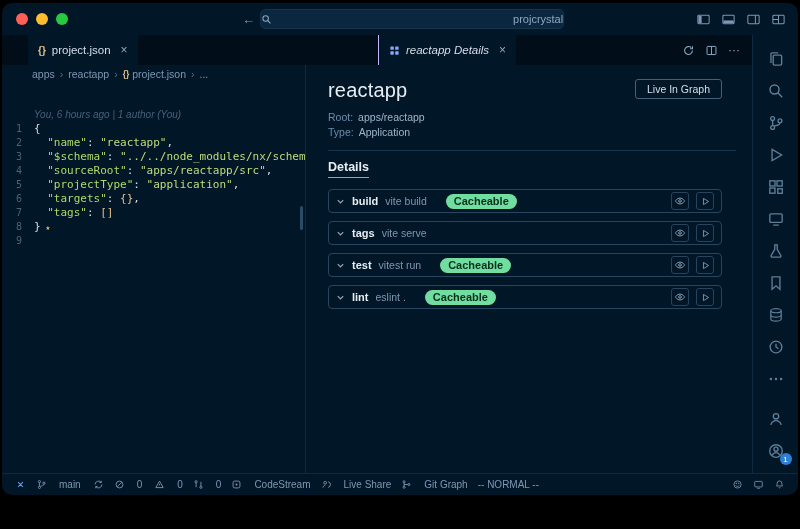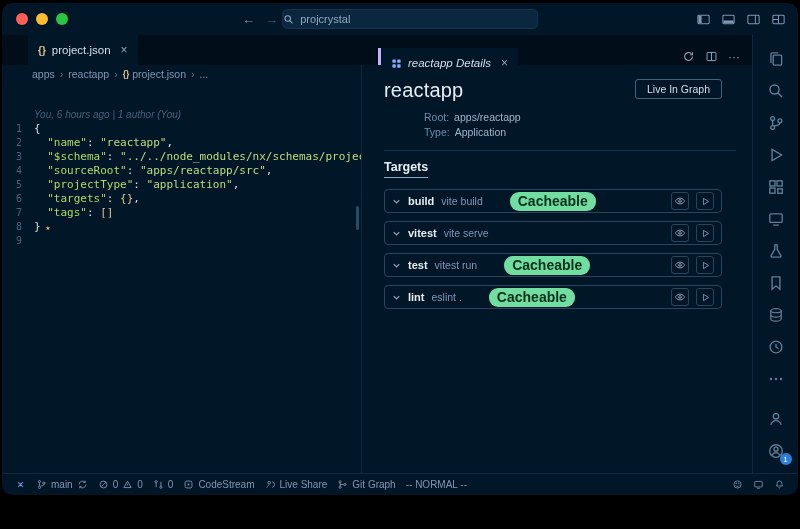--- a/index.html
+++ b/index.html
@@ -10,44 +10,44 @@
     display:flex; flex-direction:column; box-shadow:0 10px 30px rgba(0,0,0,.9); }
 
   
   .titlebar { height:32px; flex:none; position:relative; display:flex; align-items:center; }
   .traffic { display:flex; gap:8px; padding-left:14px; }
   .tl { width:12px; height:12px; border-radius:50%; }
   .tl.red{background:#ff5f57}.tl.yellow{background:#febc2e}.tl.green{background:#28c840}
   .nav-arrows { position:absolute; left:240px; display:flex; gap:10px; color:#7e97b3; font-size:13px; }
   .nav-arrows .fwd { color:#44607a; }
   .cmd-center { position:absolute; left:50%; top:6px; transform:translateX(-46%);
-    width:256px; height:20px; background:#0b2740; border:1px solid #143450; border-radius:5px;
-    display:flex; align-items:center; justify-content:flex-start; gap:6px;
+    width:304px; height:20px; background:#0b2740; border:1px solid #143450; border-radius:5px;
+    display:flex; align-items:center; justify-content:space-between; gap:6px;
     color:#8fa8bf; font-size:11px; }
   .tb-actions { position:absolute; right:12px; display:flex; gap:10px; color:#7e97b3; }
 
   
   .main-row { flex:1; display:flex; min-height:0; }
   .content { flex:1; display:flex; flex-direction:column; min-width:0; }
 
   
   .tabs-row { height:30px; flex:none; display:flex; background:#010e1a; }
   .tab-group-left { width:376px; flex:none; display:flex; padding-left:26px; }
-  .tab-group-right { flex:1; display:flex; border-left:3px solid #c4b5fd; min-width:0;margin-top:13px; }
+  .tab-group-right { flex:1; display:flex; border-left:1px solid #c4b5fd; min-width:0; }
   .tab { display:flex; align-items:center; gap:6px; padding:0 10px; background:var(--bg,#011627);
     font-size:11.5px; color:#d6deeb; height:30px; }
   .tab .file-icon { color:#e2c08d; font-weight:700; font-size:10px; }
   .tab .close { color:#8da9c0; font-size:12px; margin-left:4px; }
   .tab .preview-label { font-style:italic; }
   .tab-actions { margin-left:auto; display:flex; align-items:center; gap:10px;
     padding-right:12px; color:#8da9c0; font-size:12px; }
 
   
   .editors { flex:1; display:flex; min-height:0; }
-  .editor-left { width:360px; flex:none; border-right:1px solid #0e2a40;
+  .editor-left { width:304px; flex:none; border-right:1px solid #0e2a40;
     display:flex; flex-direction:column; position:relative; overflow:hidden; }
   .breadcrumbs { height:18px; flex:none; display:flex; align-items:center; gap:5px;
     padding-left:30px; font-size:10.5px; color:#7e97b3; }
   .crumb { display:flex; align-items:center; gap:3px; }
   .crumb-icon { color:#e2c08d; font-weight:700; font-size:8.5px; }
   .crumb-sep { color:#51708c; }
   .breadcrumbs .crumb-sep:last-child { display:none; }
 
   .code-area { flex:1; position:relative; overflow:hidden; padding-top:1px;
     font-family:"DejaVu Sans Mono","Liberation Mono",monospace; font-size:11px;margin-top:23px; }
@@ -70,51 +70,51 @@
   .vscroll { position:absolute; right:2px; top:100px; width:3px; height:24px;
     background:#2b4a63; border-radius:2px; }
 
   
   .editor-right { flex:1; min-width:0; overflow:hidden; padding:14px 16px 0 22px;
     display:flex; flex-direction:column; }
   .details-header { display:flex; justify-content:space-between; align-items:flex-start; }
   .details-title { font-size:20px; font-weight:500; color:#e6edf3; letter-spacing:.2px; }
   .graph-btn { font-size:10.5px; color:#d6deeb; background:transparent;
     border:1px solid #41617d; border-radius:3px; padding:3px 11px; margin-right:14px; }
-  .meta { margin-top:8px; font-size:10.5px; line-height:15px;margin-left:40px; }
+  .meta { margin-top:8px; font-size:10.5px; line-height:15px; }
   .meta .lbl { color:#6e8cab; }
   .meta .val { color:#9fb6ca; margin-left:5px; }
   .details-divider { border:none; border-top:1px solid #16344d; margin:10px 0 9px; }
   .targets-heading { display:inline-block; align-self:flex-start; font-size:12.5px; font-weight:700;
     color:#e6edf3; border-bottom:1px solid #8ba5bd; padding-bottom:3px; margin-bottom:11px; }
   .target-row { display:flex; align-items:center; gap:7px; height:24px;
     border:1px solid #28455e; border-radius:4px; padding:0 7px; margin-bottom:8px; margin-right:14px; }
   .t-name { font-size:11px; font-weight:700; color:#e6edf3; }
   .t-cmd { font-size:10.5px; color:#7e97b3; }
   .t-badge { background:var(--badge_bg,#72dda0); color:var(--badge_text,#07301c);
-    font-size:14px; font-weight:700; padding:1.5px 8px; border-radius:9px; margin-left:20px; }
+    font-size:11px; font-weight:700; padding:1.5px 8px; border-radius:9px; margin-left:12px; }
   .t-spacer { flex:1; }
   .t-btn { width:18px; height:18px; flex:none; border:1px solid #28455e; border-radius:3px;
     display:flex; align-items:center; justify-content:center; color:#8da9c0; }
   .chev { color:#8da9c0; flex:none; }
 
   
   .activitybar { width:46px; flex:none; border-left:1px solid #0e2a40;
     display:flex; flex-direction:column; align-items:center; padding:8px 0 6px; }
   .ab-icon { height:32px; width:46px; display:flex; align-items:center; justify-content:center;
     color:#5f7e97; position:relative; }
   .ab-bottom { margin-top:auto; display:flex; flex-direction:column; }
   .ab-badge { position:absolute; right:7px; bottom:2px; min-width:12px; height:12px;
     background:#2f7fd6; color:#fff; font-size:8px; border-radius:7px;
     display:flex; align-items:center; justify-content:center; padding:0 2px; }
 
   
   .statusbar { height:22px; flex:none; display:flex; align-items:center;
     font-size:10px; color:#7e97b3; padding:0 8px; border-top:1px solid #0e2a40; }
-  .sb-item { display:flex; align-items:center; gap:4px; padding:0 5px; height:100%; }
+  .sb-item { display:flex; align-items:center; gap:12px; padding:0 5px; height:100%; }
   .sb-item.remote { color:#6f9fe8; }
   .sb-spacer { flex:1; }
   svg { display:block; }
 </style>
 </head>
 <body>
 
 <div class="window">
 
   <div class="titlebar">
@@ -240,21 +240,21 @@
         <div class="editor-right">
           <div class="details-header">
             <div class="details-title">reactapp</div>
             <button class="graph-btn">Live In Graph</button>
           </div>
           <div class="meta">
             <div><span class="lbl">Root:</span><span class="val">apps/reactapp</span></div>
             <div><span class="lbl">Type:</span><span class="val">Application</span></div>
           </div>
           <hr class="details-divider">
-          <div class="targets-heading">Targets</div>
+          <div class="targets-heading">Details</div>
           <div>
 
               <div class="target-row">
                 <svg class="chev" width="9" height="9" viewBox="0 0 10 10" stroke="currentColor" fill="none" stroke-width="1.4">
                   <polyline points="2,3.5 5,6.5 8,3.5"></polyline>
                 </svg>
                 <span class="t-name">build</span>
                 <span class="t-cmd">vite build</span>
                 <span class="t-badge">Cacheable</span>
                 <span class="t-spacer"></span>
@@ -268,21 +268,21 @@
                   <svg width="11" height="11" viewBox="0 0 16 16" stroke="currentColor" fill="none" stroke-width="1.2">
                     <path d="M5 3.5l7.5 4.5L5 12.5z"></path>
                   </svg>
                 </span>
               </div>
 
               <div class="target-row">
                 <svg class="chev" width="9" height="9" viewBox="0 0 10 10" stroke="currentColor" fill="none" stroke-width="1.4">
                   <polyline points="2,3.5 5,6.5 8,3.5"></polyline>
                 </svg>
-                <span class="t-name">vitest</span>
+                <span class="t-name">tags</span>
                 <span class="t-cmd">vite serve</span>
 
                 <span class="t-spacer"></span>
                 <span class="t-btn">
                   <svg width="12" height="12" viewBox="0 0 16 16" stroke="currentColor" fill="none" stroke-width="1.2">
                     <path d="M1.8 8s2.4-4 6.2-4 6.2 4 6.2 4-2.4 4-6.2 4S1.8 8 1.8 8z"></path>
                     <circle cx="8" cy="8" r="1.8"></circle>
                   </svg>
                 </span>
                 <span class="t-btn">

